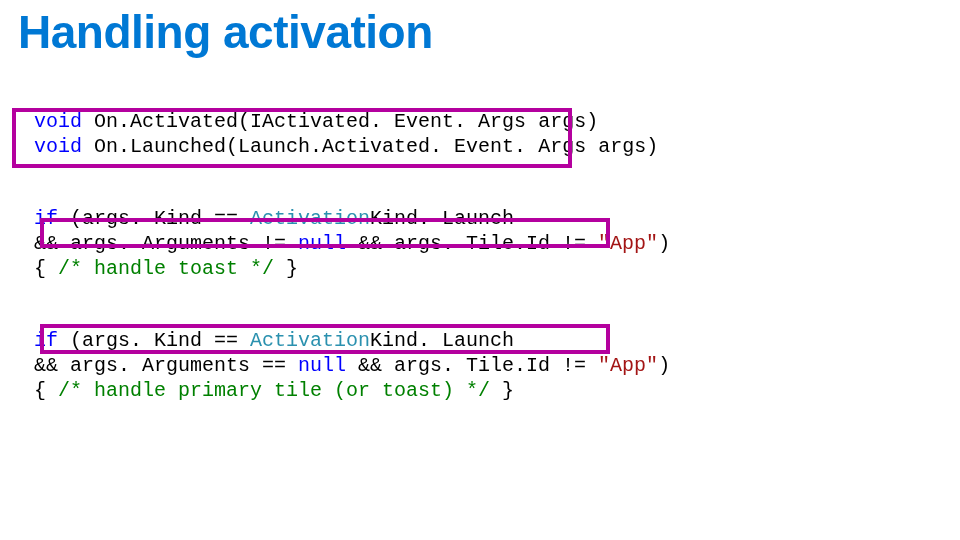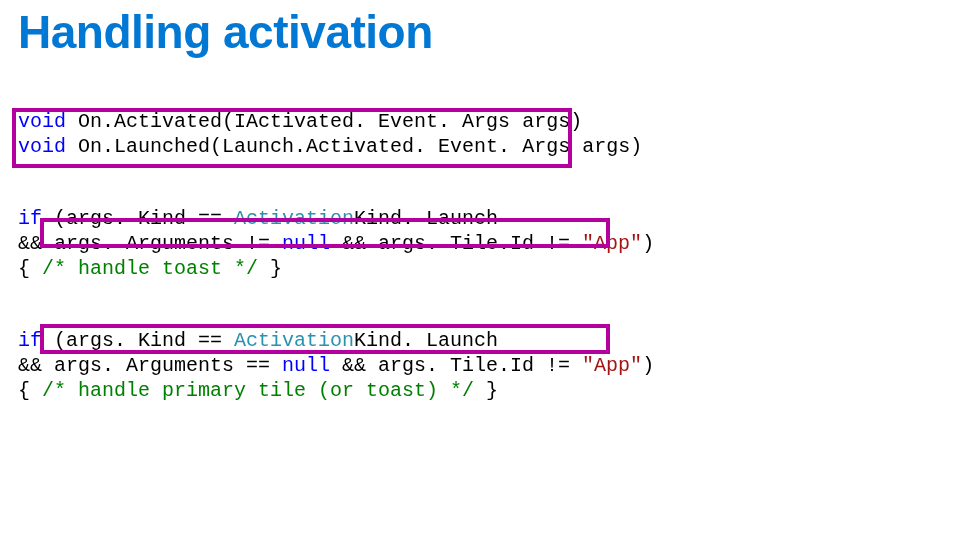--- a/index.html
+++ b/index.html
@@ -26,20 +26,21 @@
     margin: 0 0 28px 0;
     letter-spacing: -0.5px;
   }
   .code {
     font-family: Consolas, "Courier New", monospace;
     font-size: 20px;
     line-height: 1.25;
     color: #000000;
     white-space: pre;
     position: relative;
+    margin-left: 16px;
   }
   .code .kw   { color: #0000ff; }
   .code .type { color: #2b91af; }
   .code .cmt  { color: #008000; }
   .code .str  { color: #a31515; }
   .code .id   { color: #000000; }
   .box {
     position: absolute;
     border: 4px solid #b4009e;
     background: transparent;

